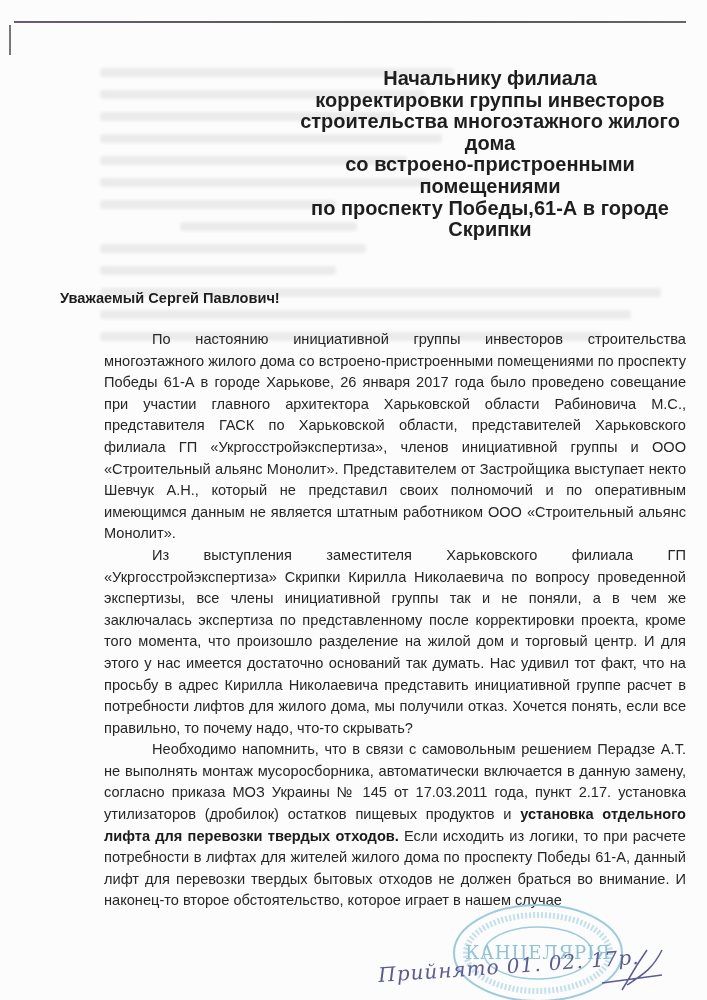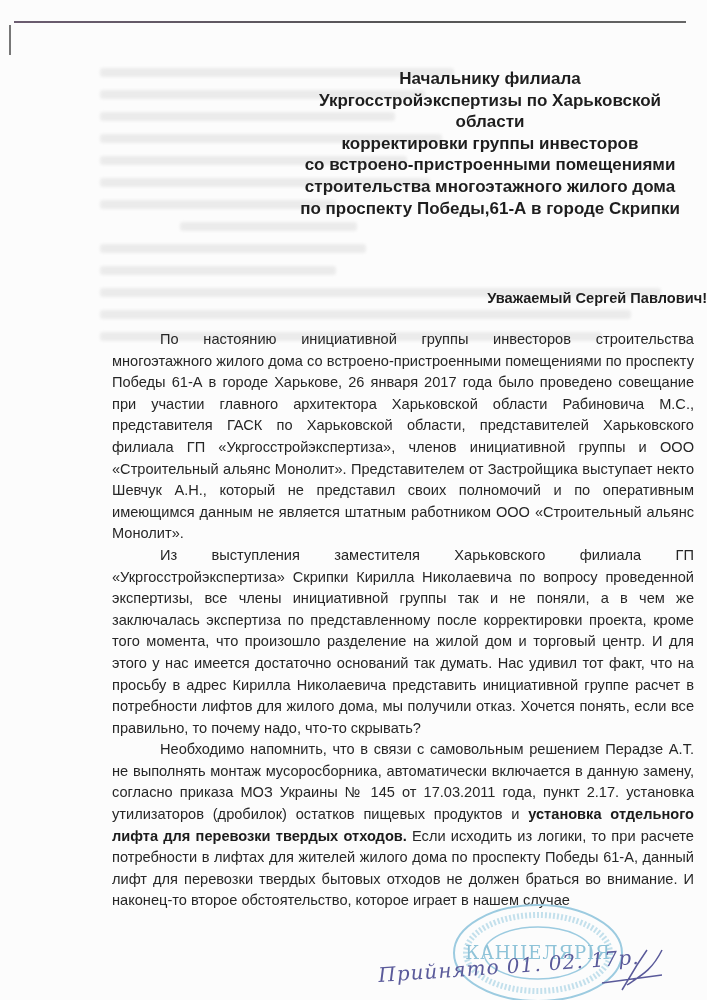--- a/index.html
+++ b/index.html
@@ -20,30 +20,30 @@
     background: #777;
   }
   
   .ghost { position: absolute; left: 100px; top: 68px; width: 590px; }
   .ghost div {
     height: 9px; margin-bottom: 13px; background: #dedede; opacity: 0.55;
     filter: blur(1.5px); border-radius: 3px;
   }
   .addressee {
     position: absolute; left: 290px; top: 68px; width: 400px;
-    text-align: center; font-weight: bold; font-size: 17px; line-height: 21.6px;
+    text-align: center; font-weight: bold; font-size: 20px; line-height: 21.6px;
     color: #1e1e1e;
   }
   .salutation {
     position: absolute; left: 0; width: 707px; top: 290px;
-    text-align: right; font-weight: bold; font-size: 14.6px; color: #1e1e1e;
+    text-align: left; font-weight: bold; font-size: 14.6px; color: #1e1e1e;
     padding-left: 60px; box-sizing: border-box;
   }
   .body {
-    position: absolute; left: 112px; top: 329px; width: 582px;
+    position: absolute; left: 104px; top: 329px; width: 582px;
     font-size: 14.6px; line-height: 21.6px; text-align: justify; color: #262626;
   }
   .body p { margin: 0; text-indent: 48px; }
   .body b { font-weight: bold; color: #1b1b1b; }
   .stamp {
     position: absolute; left: 448px; top: 895px; width: 180px; height: 110px;
   }
   .signature {
     position: absolute; left: 372px; top: 945px; width: 300px; height: 55px;
   }
@@ -71,24 +71,23 @@
       <div style="width:30%;margin-left:80px"></div>
     <div style="width:45%"></div>
       <div style="width:40%"></div>
       <div style="width:95%"></div>
     <div style="width:90%"></div>
       <div style="width:85%"></div>
   </div>
 
   <div class="addressee">
     <div>Начальнику филиала</div>
-    <div>Укргосстройэкспертизы по Харьковской области</div>
     <div>корректировки группы инвесторов</div>
+    <div>строительства многоэтажного жилого дома</div>
     <div>со встроено-пристроенными помещениями</div>
-    <div>строительства многоэтажного жилого дома</div>
     <div>по проспекту Победы,61-А в городе Скрипки</div>
   </div>
 
   <div class="salutation">Уважаемый Сергей Павлович!</div>
 
   <div class="body">
     <p>По настоянию инициативной группы  инвесторов строительства многоэтажного жилого дома со встроено-пристроенными помещениями по проспекту Победы 61-А в городе Харькове, 26 января 2017 года было проведено  совещание при участии главного архитектора Харьковской области Рабиновича М.С., представителя ГАСК по Харьковской области, представителей Харьковского филиала ГП «Укргосстройэкспертиза», членов инициативной группы и ООО «Строительный альянс Монолит». Представителем от Застройщика выступает некто Шевчук А.Н., который не представил своих полномочий и по оперативным имеющимся данным не является штатным работником ООО «Строительный альянс Монолит».</p>
     <p>Из выступления заместителя Харьковского филиала ГП «Укргосстройэкспертиза» Скрипки Кирилла Николаевича по вопросу проведенной экспертизы, все члены инициативной группы так и не поняли, а в чем же заключалась экспертиза по представленному после корректировки проекта, кроме того момента, что произошло разделение на жилой дом и торговый центр. И для этого у нас имеется достаточно оснований так думать. Нас удивил тот факт, что на просьбу в адрес Кирилла Николаевича представить инициативной группе расчет в потребности лифтов для жилого дома, мы получили отказ. Хочется понять, если все правильно, то почему надо, что-то скрывать?</p>
     <p><span>Необходимо напомнить, что в связи с самовольным решением Перадзе А.Т. не выполнять монтаж мусоросборника, автоматически включается в данную замену, согласно приказа МОЗ Украины № 145 от 17.03.2011 года, пункт 2.17. установка утилизаторов (дробилок) остатков пищевых продуктов и </span><b>установка отдельного лифта для перевозки твердых отходов.</b><span> Если исходить из логики, то при расчете потребности в лифтах для жителей жилого дома по проспекту Победы 61-А, данный лифт для перевозки твердых бытовых отходов не должен  браться во внимание. И наконец-то второе обстоятельство, которое играет в нашем случае</span></p>
   </div>

